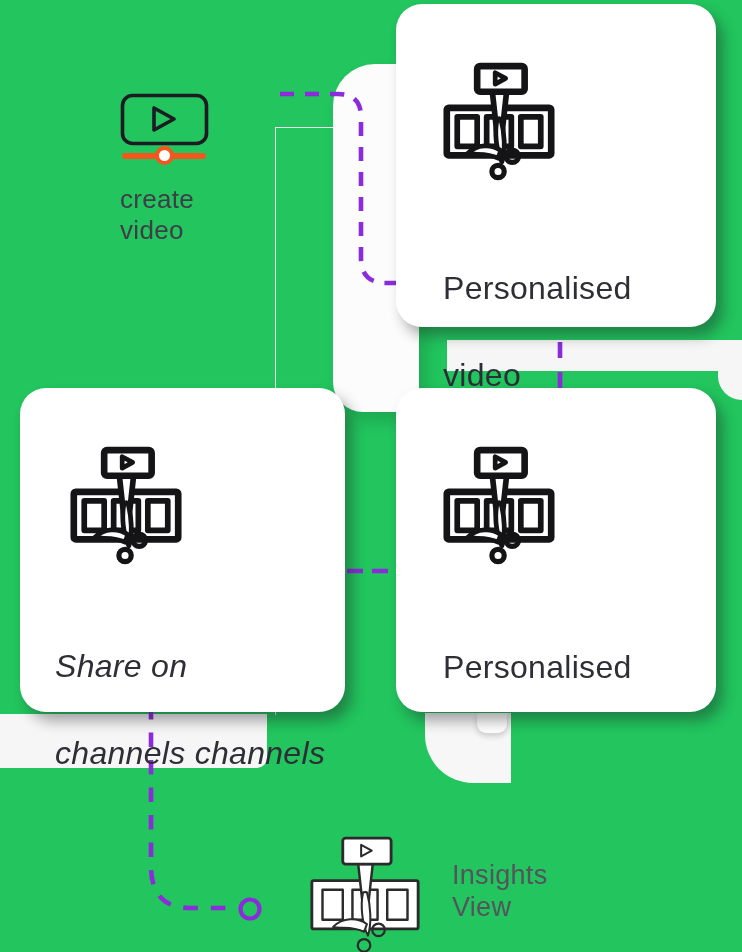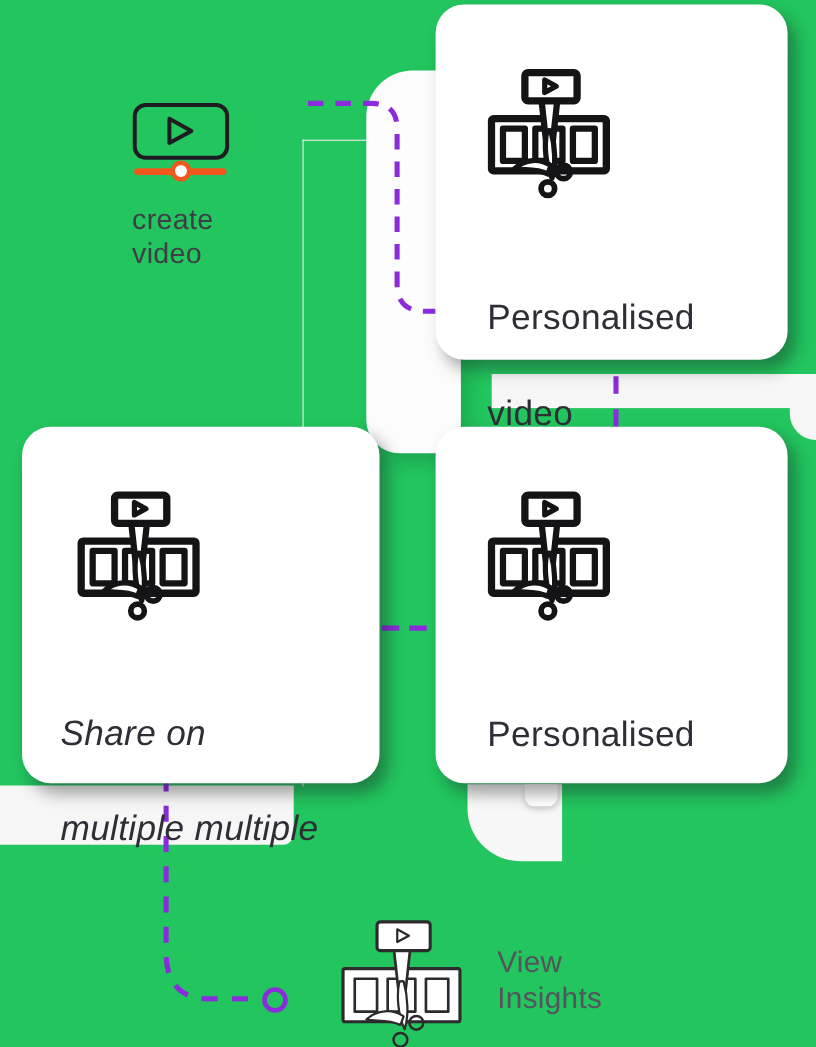--- a/index.html
+++ b/index.html
@@ -132,21 +132,21 @@
       <path d="M57 60 C54 74 56 93 62 105 C66 93 65 74 61 60 Z" stroke-width="5" fill="#fff"></path>
       <path d="M26 96 C36 86 51 86 61 93 L58 101 C46 95 35 98 26 96 Z" stroke-width="5" fill="#fff"></path>
       <circle cx="73" cy="99" r="6.5" stroke-width="5.5"></circle>
       <circle cx="58" cy="115" r="6.5" stroke-width="5.5"></circle>
       <rect x="36" y="4" width="50" height="27" rx="3" stroke-width="7" fill="#fff"></rect>
       <path d="M55 11 L55 23 L66 17 Z" stroke-width="5"></path>
     </g>
   </svg></div>
     <div class="card-title">
       <div>Share on</div>
-      <div>multiple multiple</div>
+      <div>channels channels</div>
     </div>
   </div>
 
   <div class="card card-add">
     <div class="clip-icon">
   <svg width="100%" height="100%" viewBox="0 0 118 130" xmlns="http://www.w3.org/2000/svg">
     <g fill="none" stroke="#141416" stroke-linejoin="round">
       <rect x="4" y="48" width="110" height="50" rx="2" stroke-width="7" fill="#fff"></rect>
       <rect x="15" y="57.5" width="21" height="31" stroke-width="6"></rect>
       <rect x="46" y="57.5" width="26" height="31" stroke-width="6"></rect>
@@ -176,18 +176,18 @@
       <path d="M52 31 L56.5 72 L59.5 60 L62.5 72 L67 31 Z" stroke-width="2.52" fill="#fff"></path>
       <path d="M57 60 C54 74 56 93 62 105 C66 93 65 74 61 60 Z" stroke-width="2.1" fill="#fff"></path>
       <path d="M26 96 C36 86 51 86 61 93 L58 101 C46 95 35 98 26 96 Z" stroke-width="2.1" fill="#fff"></path>
       <circle cx="73" cy="99" r="6.5" stroke-width="2.31"></circle>
       <circle cx="58" cy="115" r="6.5" stroke-width="2.31"></circle>
       <rect x="36" y="4" width="50" height="27" rx="3" stroke-width="2.94" fill="#fff"></rect>
       <path d="M55 11 L55 23 L66 17 Z" stroke-width="2.1"></path>
     </g>
   </svg></div>
     <div class="end-label">
+      <div>Insights</div>
       <div>View</div>
-      <div>Insights</div>
     </div>
   </div>
 
 </div>
 
 </body></html>

